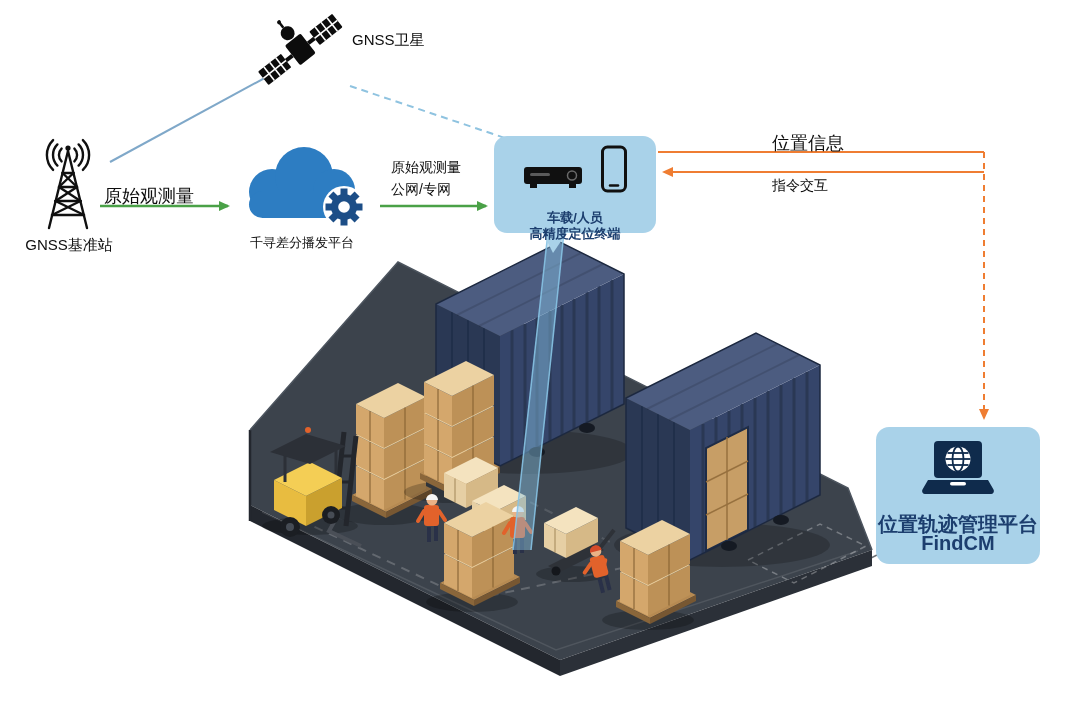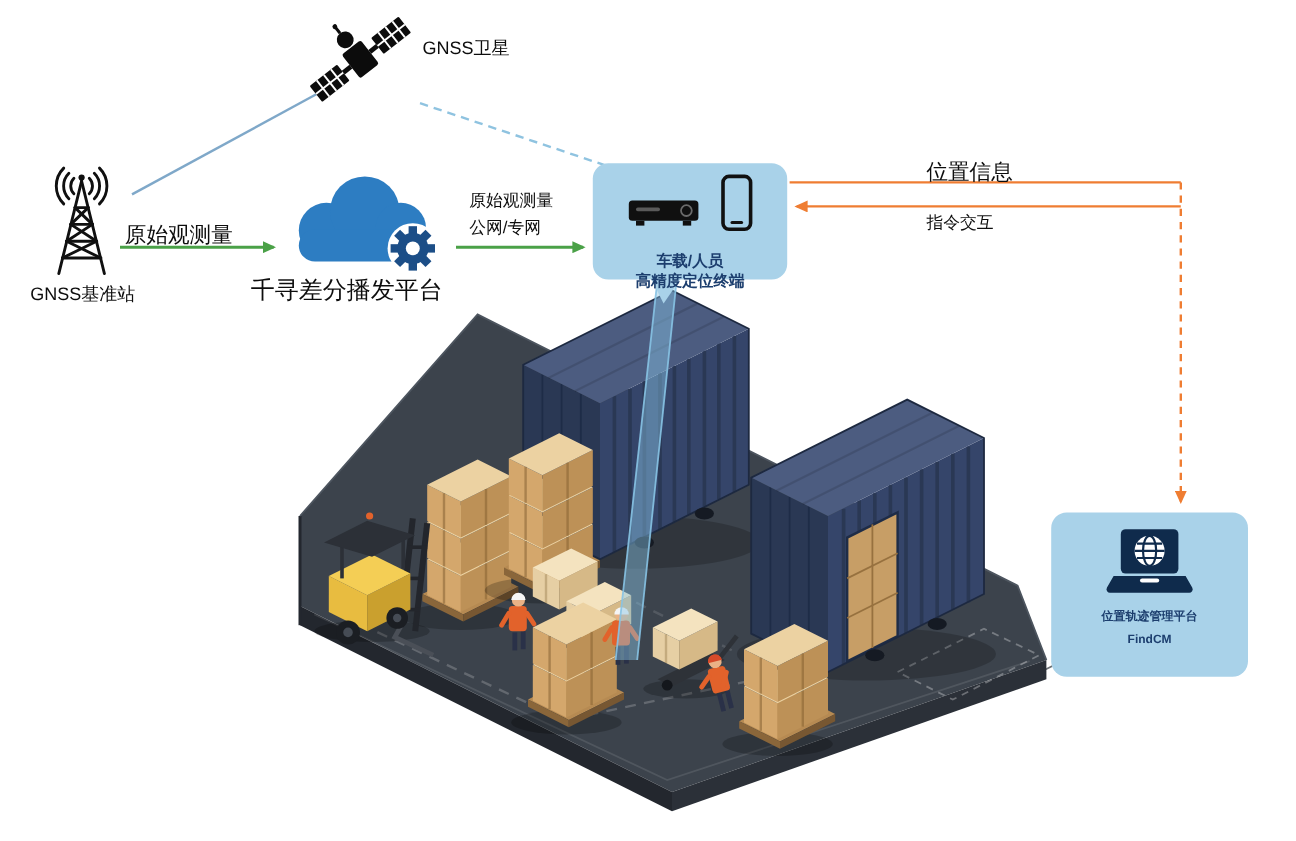--- a/index.html
+++ b/index.html
@@ -349,33 +349,33 @@
       <circle cx="37" cy="20" r="12.5" fill="#ffffff"></circle>
       <g stroke="#0f2b4c" stroke-width="1.8" fill="none">
         <ellipse cx="37" cy="20" rx="5.5" ry="12.5"></ellipse>
         <line x1="24.5" y1="20" x2="49.5" y2="20"></line>
         <line x1="26.5" y1="14" x2="47.5" y2="14"></line>
         <line x1="26.5" y1="26" x2="47.5" y2="26"></line>
       </g>
       <path d="M7,41 h60 l5.5,9.5 a3,3 0 0 1 -3,4.5 H4.5 a3,3 0 0 1 -3,-4.5 z" fill="#0f2b4c"></path>
       <rect x="29" y="43" width="16" height="3.5" rx="1.75" fill="#ffffff"></rect>
     </svg>
-    <div class="cap" style="font-size:10px;line-height:19px;margin-top:8px">
+    <div class="cap" style="font-size:20px;line-height:19px;margin-top:18px">
       <div>位置轨迹管理平台</div>
       <div>FindCM</div>
     </div>
   </div>
 
   <div class="lbl" style="left:352px;top:31px;font-size:15px">GNSS卫星</div>
 
   <div class="lbl center" style="left:8px;top:236px;width:122px;font-size:15px">GNSS基准站</div>
 
   <div class="lbl" style="left:104px;top:184px;font-size:18px">原始观测量</div>
 
-  <div class="lbl center" style="left:209px;top:232px;width:158px;font-size:20px;line-height:21px">
+  <div class="lbl center" style="left:223px;top:232px;width:158px;font-size:13px;line-height:21px">
     <div>千寻差分播发平台</div>
   </div>
 
   <div class="lbl" style="left:391px;top:156px;font-size:14px;line-height:22px">
     <div>原始观测量</div>
     <div>公网/专网</div>
   </div>
 
   <div class="lbl" style="left:772px;top:131px;font-size:18px">位置信息</div>
 

